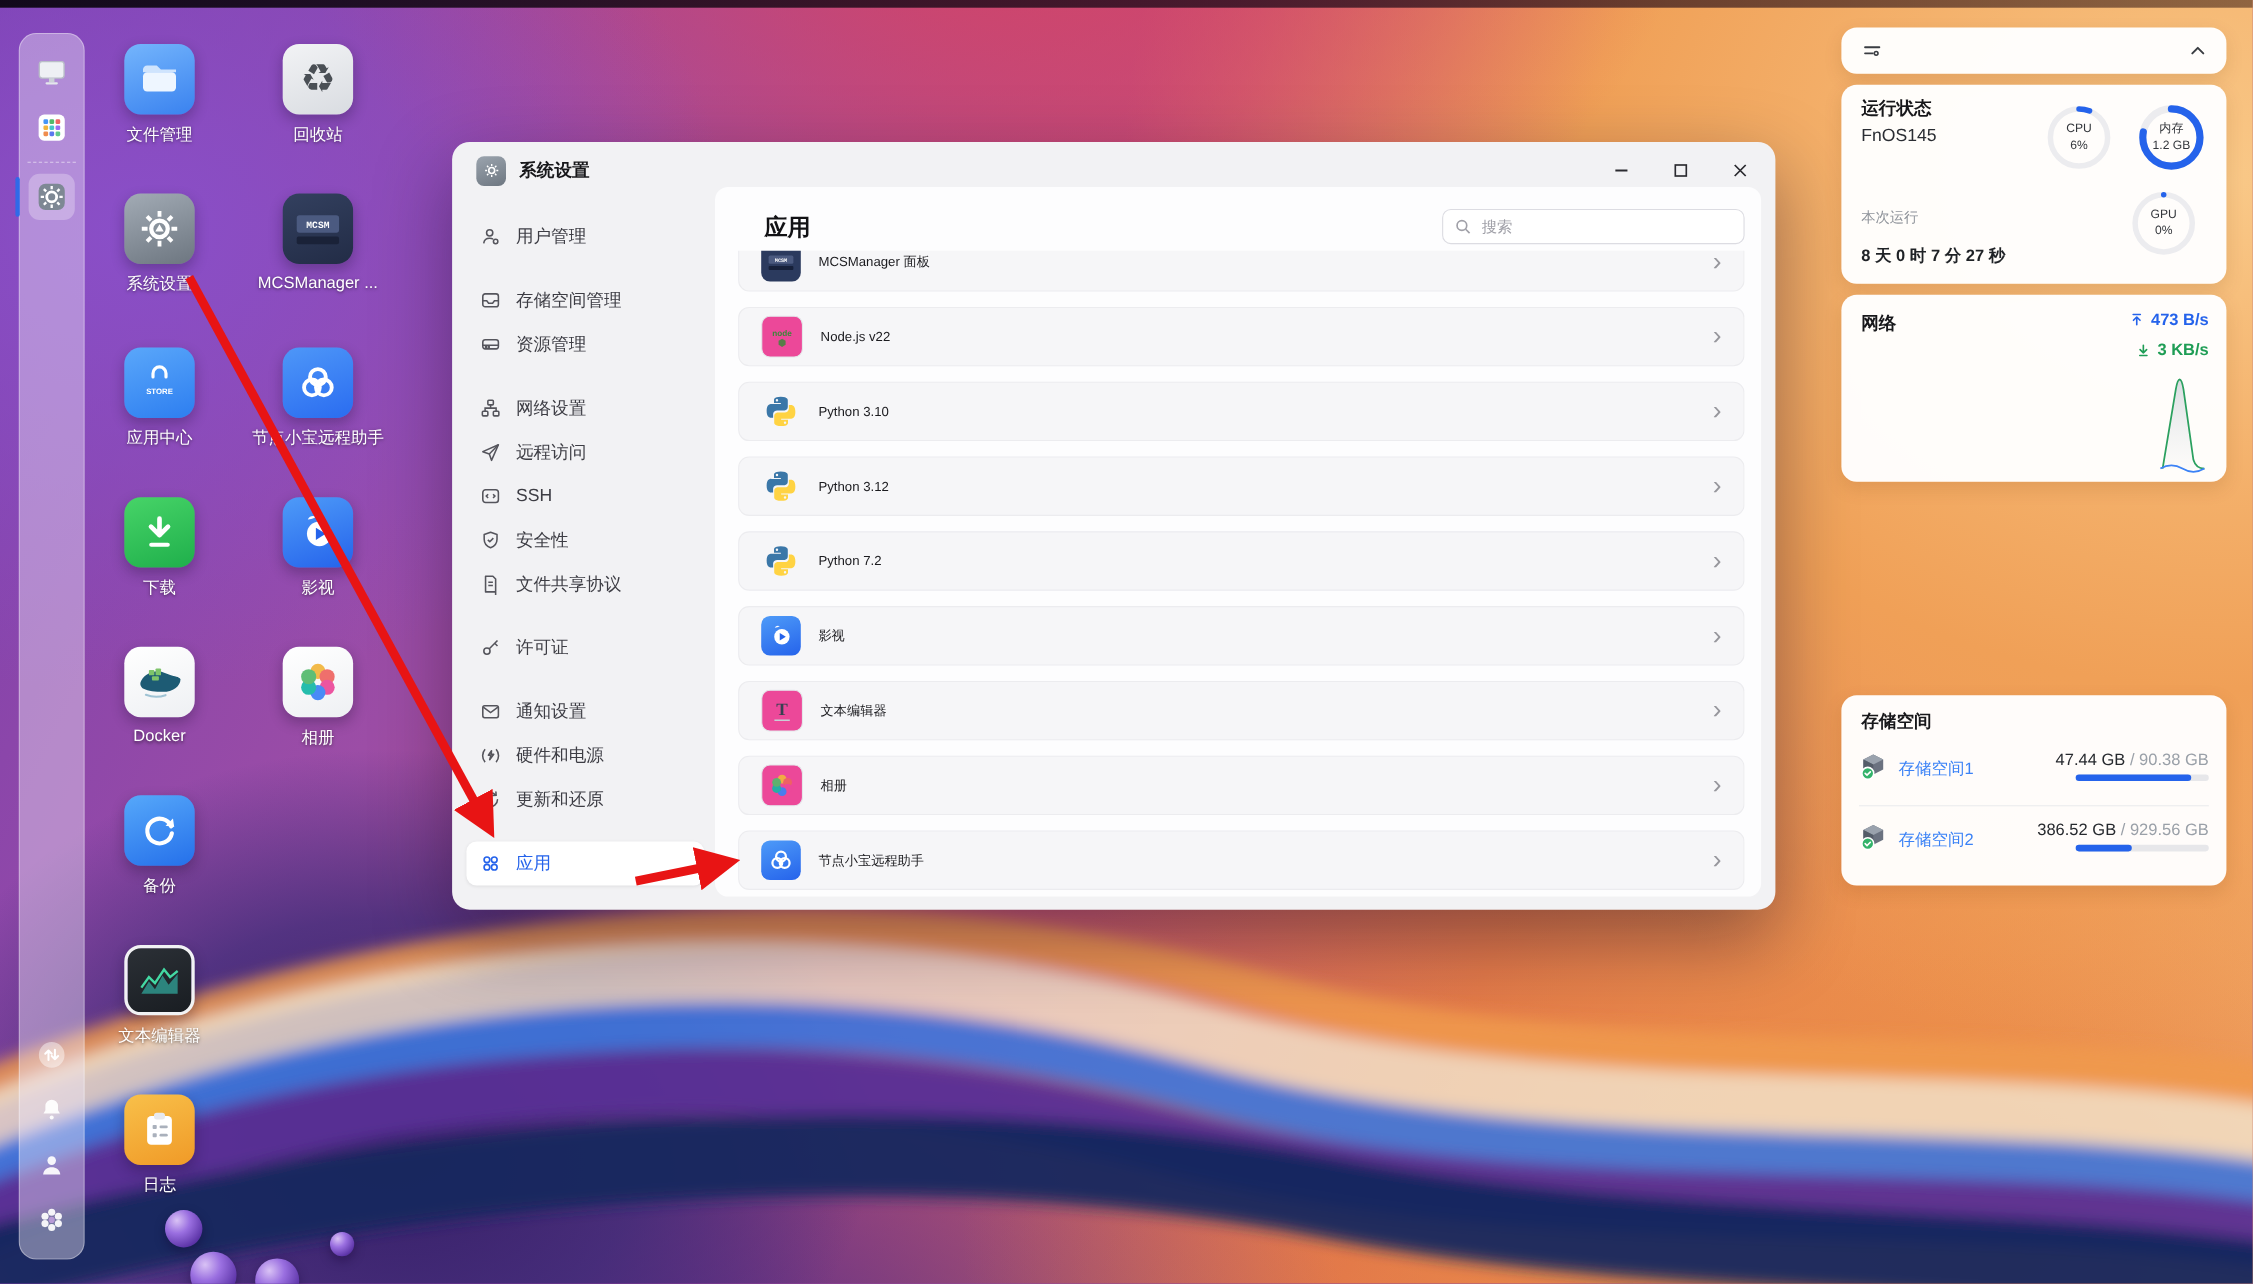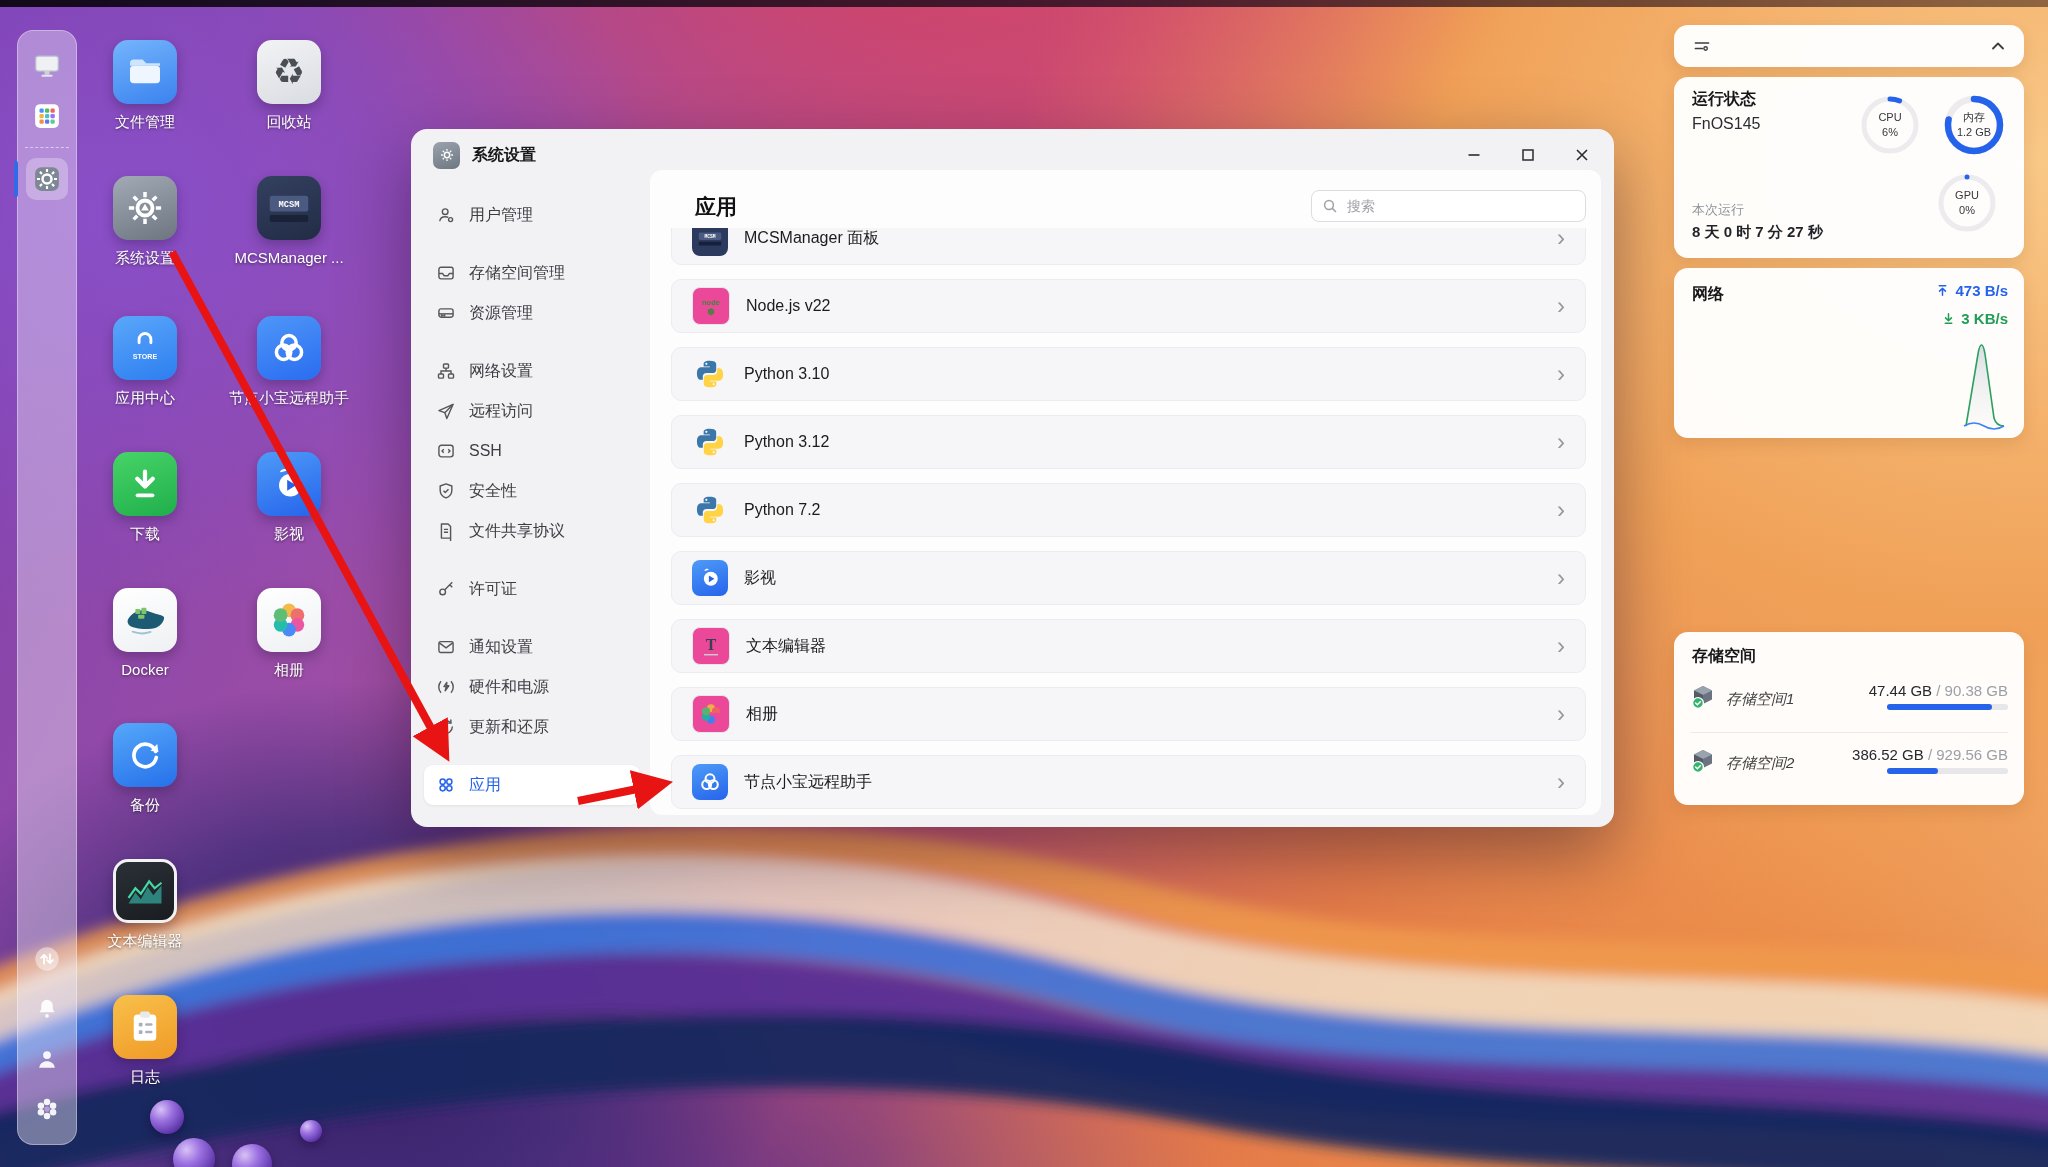--- a/index.html
+++ b/index.html
@@ -68,34 +68,34 @@
     border-radius:8px;display:flex;align-items:center;padding:0 10px;box-sizing:border-box;gap:7px;}
   .search input{border:none;outline:none;flex:1;font-size:14px;color:#333;background:transparent;font-family:inherit;}
   .search input::placeholder{color:#a0a0a8;}
   .applist{position:absolute;left:21px;right:15px;top:58px;height:581px;overflow:hidden;}
   .row{position:absolute;left:0;right:0;height:54px;background:#f6f6f8;border:1px solid #ececef;border-radius:10px;
     display:flex;align-items:center;padding:0 20px;box-sizing:border-box;cursor:pointer;}
   .app-ic{width:36px;height:36px;border-radius:8px;margin-right:16px;flex:none;
     display:flex;align-items:center;justify-content:center;}
   .app-ic.navy{background:#2b3a5e;} .app-ic.white{background:#ec4899;border:1px solid #e4e6ea;}
   .app-ic.blue{background:linear-gradient(160deg,#4e9bf8,#2563eb);}
-  .row .name{font-size:16px;color:#1b1b1f;}
+  .row .name{font-size:12px;color:#1b1b1f;}
   .row .chev{margin-left:auto;color:#97979d;font-size:24px;line-height:1;}
   
   .panel{position:absolute;left:1674px;top:0;width:350px;height:1116px;z-index:5;}
   .card{position:absolute;left:0;width:350px;background:rgba(255,255,255,.97);border-radius:14px;
     box-shadow:0 6px 16px rgba(110,55,15,.14);}
   .w-title{position:absolute;left:18px;font-size:16px;font-weight:700;color:#17171a;}
   .muted{color:#8f939a;} .blue{color:#2563eb;} .green{color:#1f9d55;}
   .statline{position:absolute;right:16px;font-size:15px;font-weight:600;display:flex;align-items:center;gap:6px;}
   .ring{position:absolute;width:64px;height:64px;}
   .ring svg{transform:rotate(-90deg);}
   .ring .rtxt{position:absolute;inset:0;display:flex;flex-direction:column;align-items:center;justify-content:center;
     font-size:11px;color:#34373c;line-height:1.35;}
-  .vol-name{font-size:15px;color:#404040;font-style:italic;}
+  .vol-name{font-size:15px;color:#3b82f6;}
   .vol-val{font-size:15px;color:#26292e;font-weight:500;}
   .vol-val .sep,.vol-val .tot{color:#9aa0a8;font-weight:400;}
   .bar{position:absolute;height:6px;width:121px;background:#e7e7ea;border-radius:3px;}
   .bar .fill{height:100%;background:#2563eb;border-radius:3px;}
   .divider{position:absolute;left:16px;right:16px;height:1px;background:#ebebee;}
   .arrows{position:absolute;inset:0;z-index:10;pointer-events:none;}
 </style>
 </head>
 <body>
 
@@ -611,21 +611,21 @@
     <div class="ring" style="left:261px;top:94px;">
       <svg width="64" height="64">
           <circle cx="32" cy="32" r="26" fill="none" stroke="#ececef" stroke-width="5"></circle>
           <circle cx="32" cy="32" r="26" fill="none" stroke="#2563eb" stroke-width="5" stroke-linecap="round" style="stroke-dasharray: 0, 163.363;"></circle>
         </svg>
       <div class="rtxt">
           <span>GPU</span>
           <span>0%</span>
         </div>
     </div>
-    <div style="position:absolute;left:18px;top:124px;font-size:13px;" class="muted">本次运行</div>
+    <div style="position:absolute;left:18px;top:112px;font-size:13px;" class="muted">本次运行</div>
     <div style="position:absolute;left:18px;top:146px;font-size:15px;font-weight:700;color:#1f2226;">8 天 0 时 7 分 27 秒</div>
   </div>
 
   <div class="card" style="top:268px;height:170px;">
     <div class="w-title" style="top:16px;">网络</div>
     <div class="statline blue" style="top:14px;">
       <svg width="13" height="13" viewBox="0 0 14 14">
           <path d="M7 12V4.5m0 0L3.8 7.7M7 4.5l3.2 3.2" stroke="#2563eb" stroke-width="1.6" fill="none" stroke-linecap="round"></path>
           <path d="M3.5 2h7" stroke="#2563eb" stroke-width="1.6" stroke-linecap="round"></path>
         </svg>

